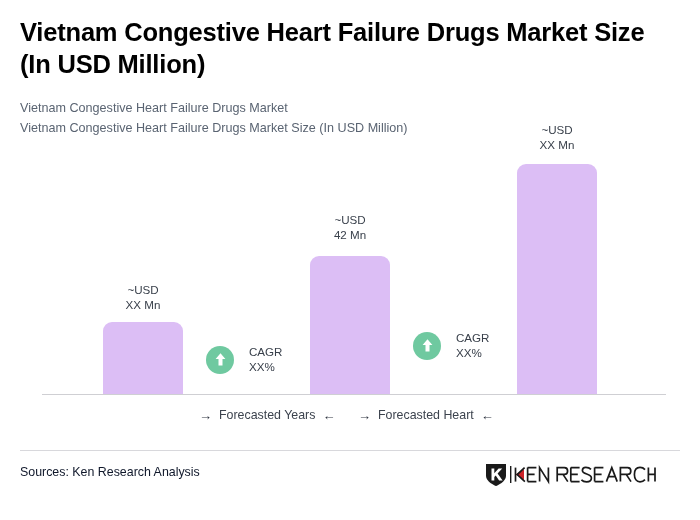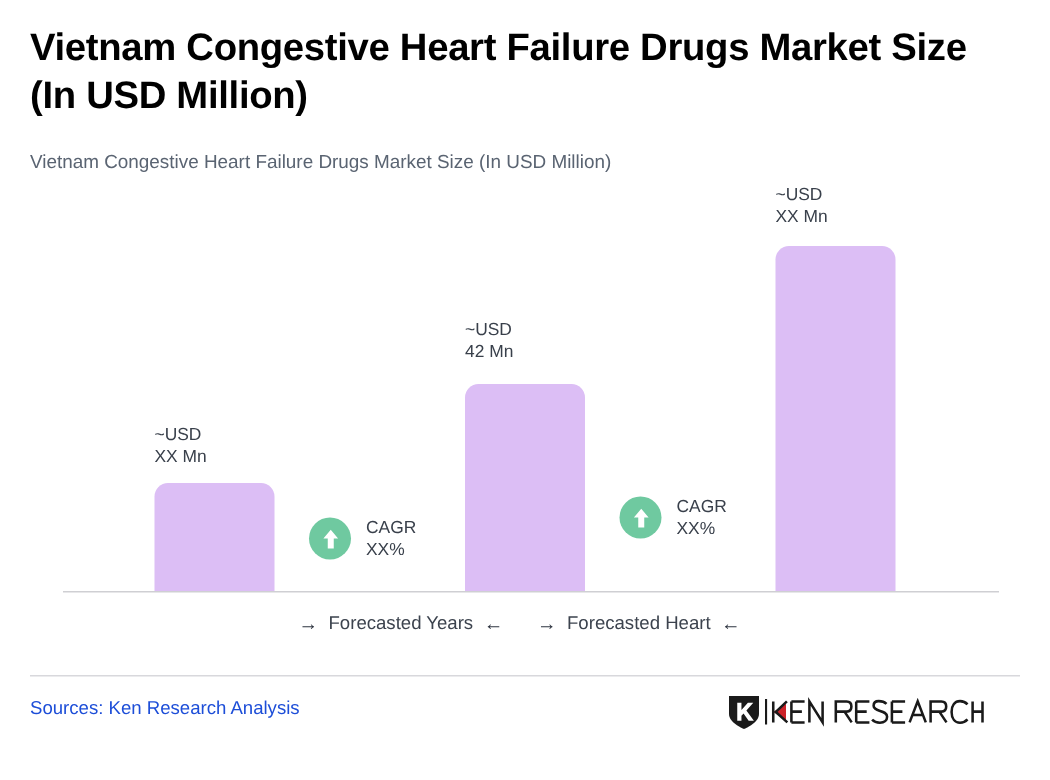--- a/index.html
+++ b/index.html
@@ -69,29 +69,30 @@
     background: #DCBEF5;
     border-top-left-radius: 9px;
     border-top-right-radius: 9px;
   }
 
   .bar-label {
     position: absolute;
     font-size: 11.6px;
     color: #39404b;
     line-height: 1.28;
+    text-align: center;
     white-space: nowrap;
   }
 
   
   .cagr {
     position: absolute;
     display: flex;
-    align-items: flex-start;
-    gap: 10px;
+    align-items: center;
+    gap: 15px;
   }
   .cagr-circle {
     width: 28px;
     height: 28px;
     border-radius: 50%;
     background: #6FC9A0;
     display: flex;
     align-items: center;
     justify-content: center;
     flex: 0 0 auto;
@@ -134,41 +135,42 @@
     top: 450px;
     width: 660px;
     height: 1px;
     background: #d8d8dc;
   }
   .sources {
     position: absolute;
     left: 20px;
     top: 465px;
     font-size: 12.4px;
-    color: #1d4ed8;
+    color: #0f172a;
     white-space: nowrap;
   }
   .logo {
     position: absolute;
     left: 484px;
     top: 463px;
     display: flex;
     align-items: center;
     height: 24px;
   }
   .logo svg { display: block; }
 </style>
 </head>
 <body>
 
 <div class="page">
 
   <div class="header">
     <h1 class="chart-title">Vietnam Congestive Heart Failure Drugs Market Size (In USD Million)</h1>
     <div class="subtitles">
+      <div class="subtitle-line">Vietnam Congestive Heart Failure Drugs Market</div>
       <div class="subtitle-line">Vietnam Congestive Heart Failure Drugs Market Size (In USD Million)</div>
     </div>
   </div>
 
   <div class="plot">
 
     <div class="bar-label" style="left:103px; top:283px; width:80px;">
       <span>~USD</span><br>
       <span>XX Mn</span>
     </div>

